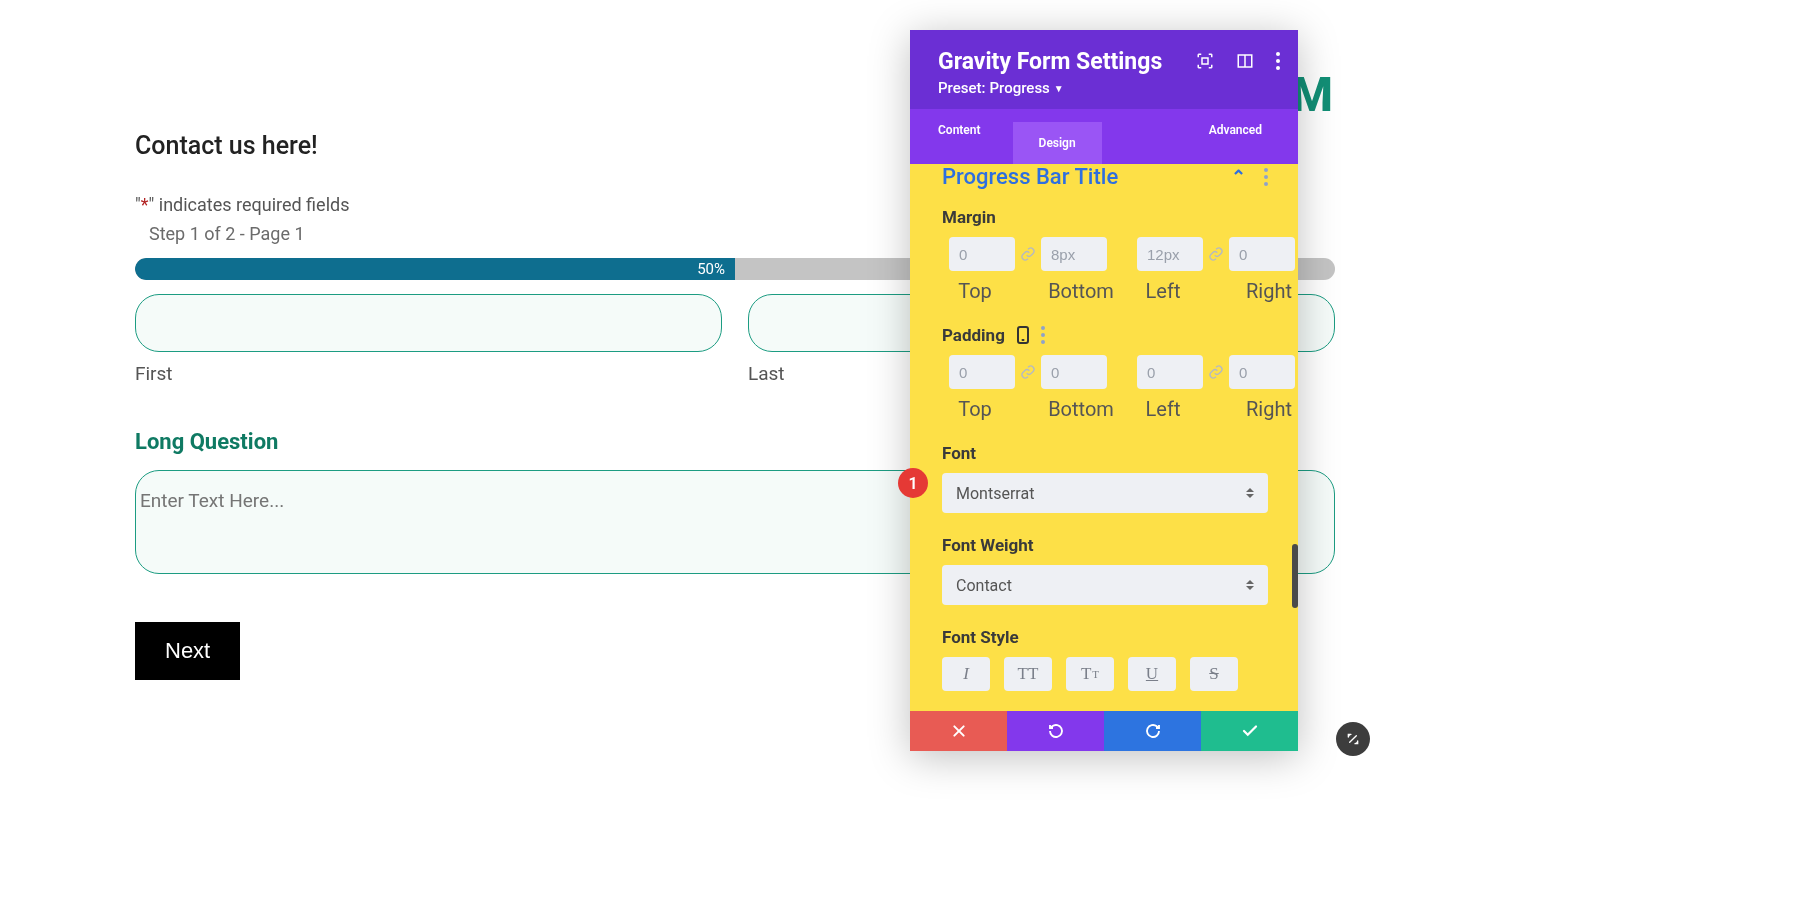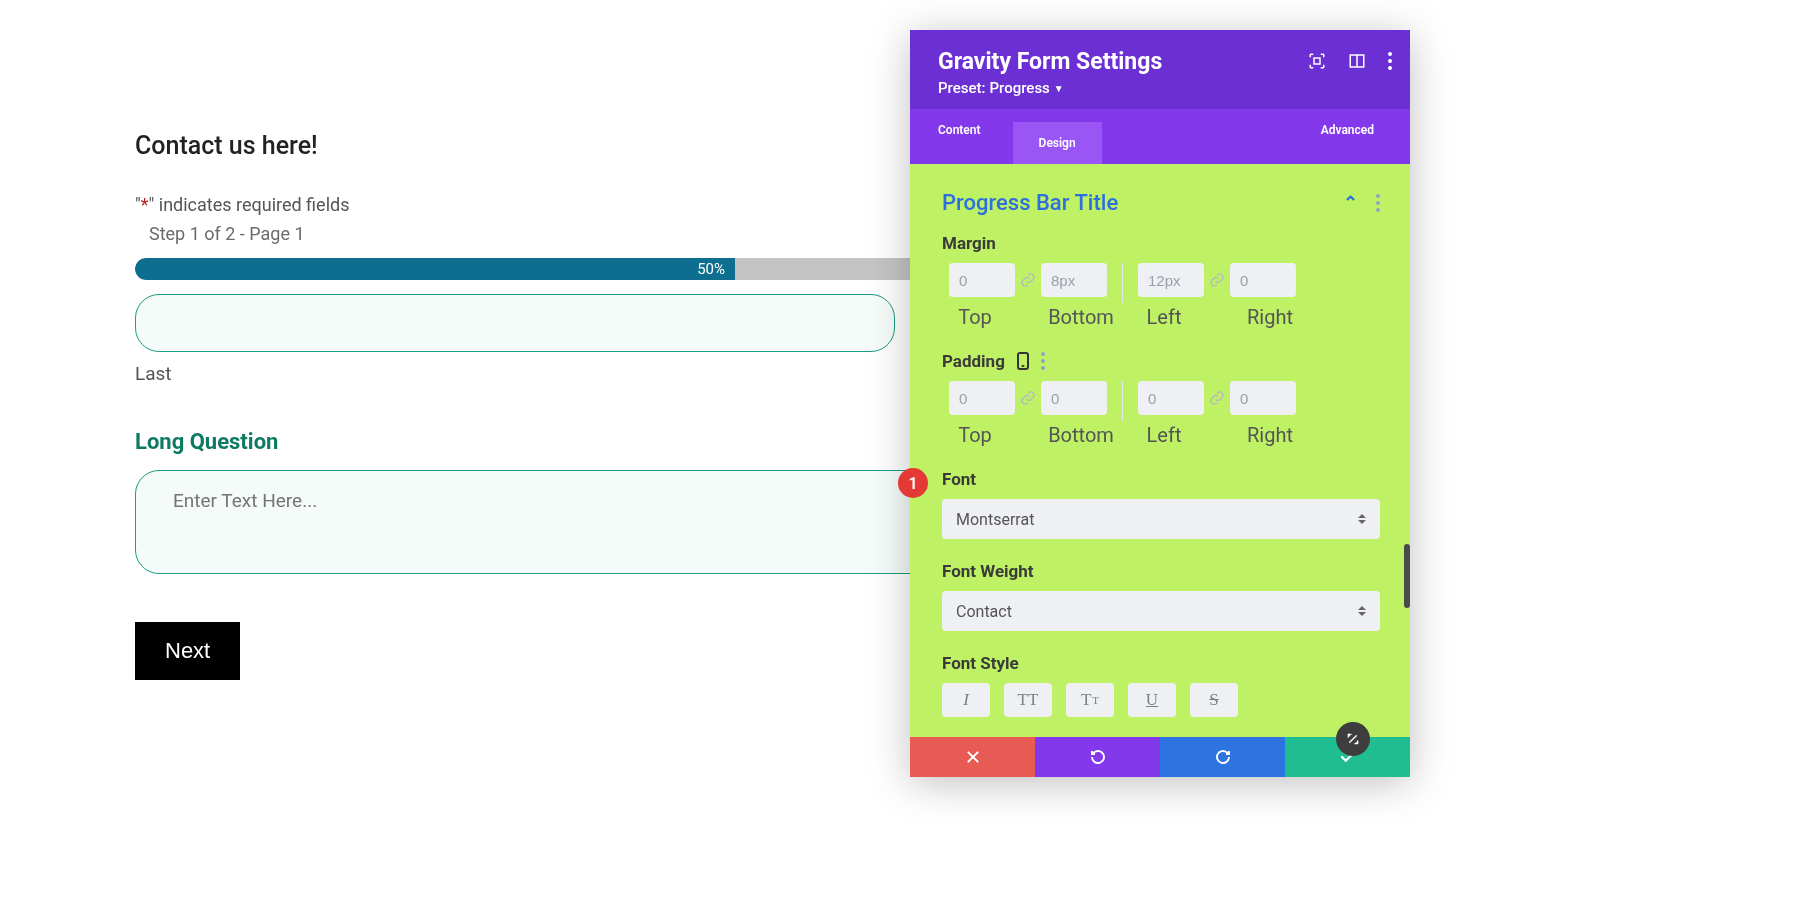--- a/index.html
+++ b/index.html
@@ -101,21 +101,21 @@
     font-size: 20px;
     color: #6b6b6b;
   }
   .textarea-input {
     margin-top: 16px;
     width: 100%;
     height: 104px;
     border: 1px solid #1c9c82;
     border-radius: 24px;
     background: #f5fbf9;
-    padding: 18px 37px;
+    padding: 18px 4px;
     font-size: 19px;
     color: #888;
     resize: none;
     font-family: inherit;
   }
 
   .next-btn {
     margin-top: 44px;
     background: #000;
     color: #fff;
@@ -123,22 +123,22 @@
     padding: 16px 30px;
     border: none;
     cursor: pointer;
   }
 
   
   .panel {
     position: absolute;
     left: 910px;
     top: 30px;
-    width: 500px;
-    background: #bef264;
+    width: 388px;
+    background: #fde047;
     box-shadow: 0 6px 40px rgba(0,0,0,0.25);
     border-radius: 4px;
     display: flex;
     flex-direction: column;
   }
   .panel-header {
     background: #6b2fd4;
     color: #fff;
     padding: 18px 24px 12px 28px;
     position: relative;
@@ -178,21 +178,21 @@
     color: #fff;
     font-size: 12px;
     font-weight: 600;
     cursor: pointer;
   }
   .tab.active { background: #9a55f5; margin-top: 13px; }
   .tab.content-tab { padding-left: 28px; padding-right: 32px;}
   .tab.advanced-tab { margin-left: auto; padding-right: 36px; padding-left:36px;}
 
   .panel-body {
-    padding: 26px 30px 20px 32px;
+    padding: 0 30px 20px 32px;
     position: relative;
     flex: 1;
     overflow: hidden;
     border-radius: 14px;
   }
   .section-head {
     display: flex;
     align-items: center;
     color: #2d6fe0;
     font-size: 22px;
@@ -330,20 +330,24 @@
     <span>"</span><span class="star">*</span><span>" indicates required fields</span>
   </div>
   <div class="step-line">Step 1 of 2 - Page 1</div>
   <div class="progress-wrap">
     <div class="progress-fill">
         <span>50%</span>
       </div>
   </div>
 
   <div class="name-row">
+    <div class="name-col">
+      <input class="text-input" style="">
+      <div class="sub-label">First</div>
+    </div>
     <div class="name-col last">
       <input class="text-input" style="">
       <div class="sub-label">Last</div>
     </div>
   </div>
 
   <div class="field-label" style="margin-top:44px;">Long Question</div>
   <textarea class="textarea-input" placeholder="Enter Text Here..." style=""></textarea>
 
   <button class="next-btn">Next</button>

